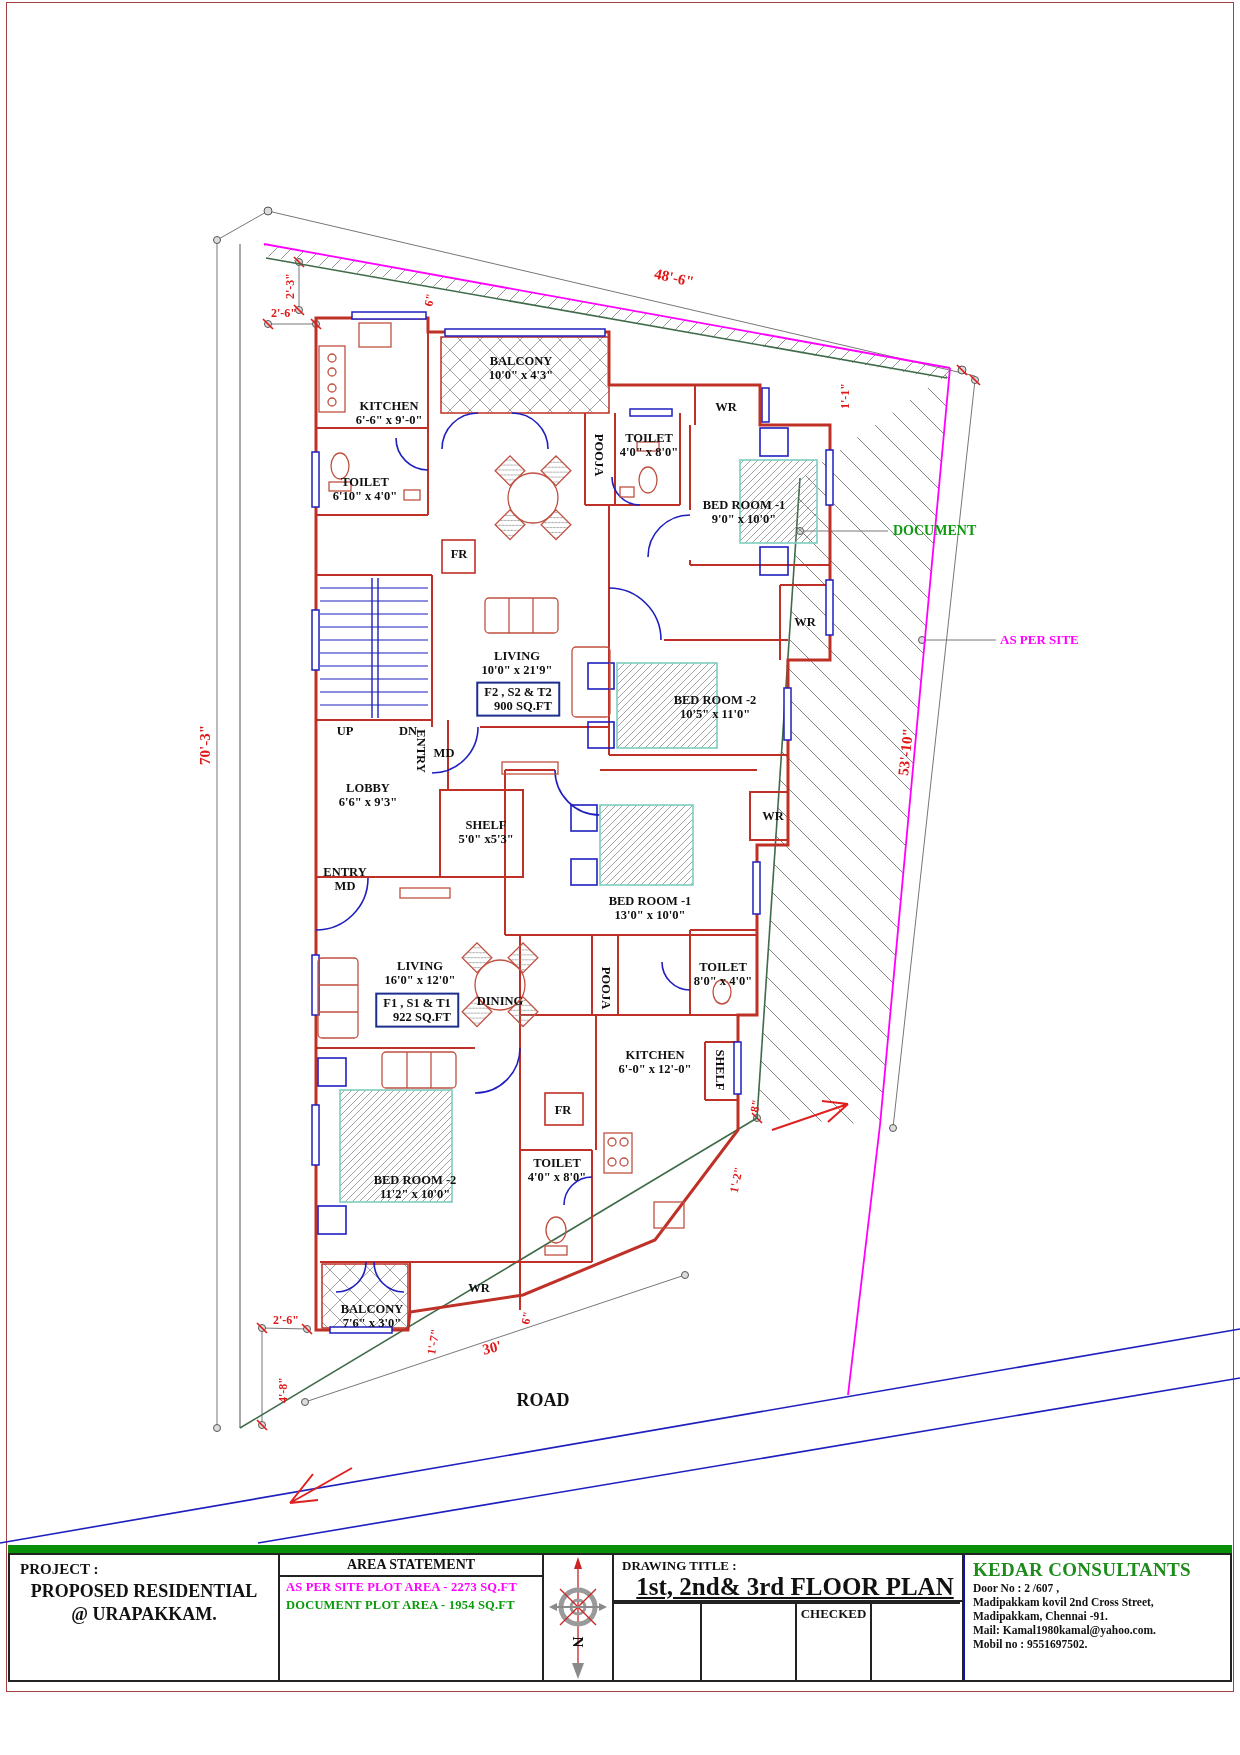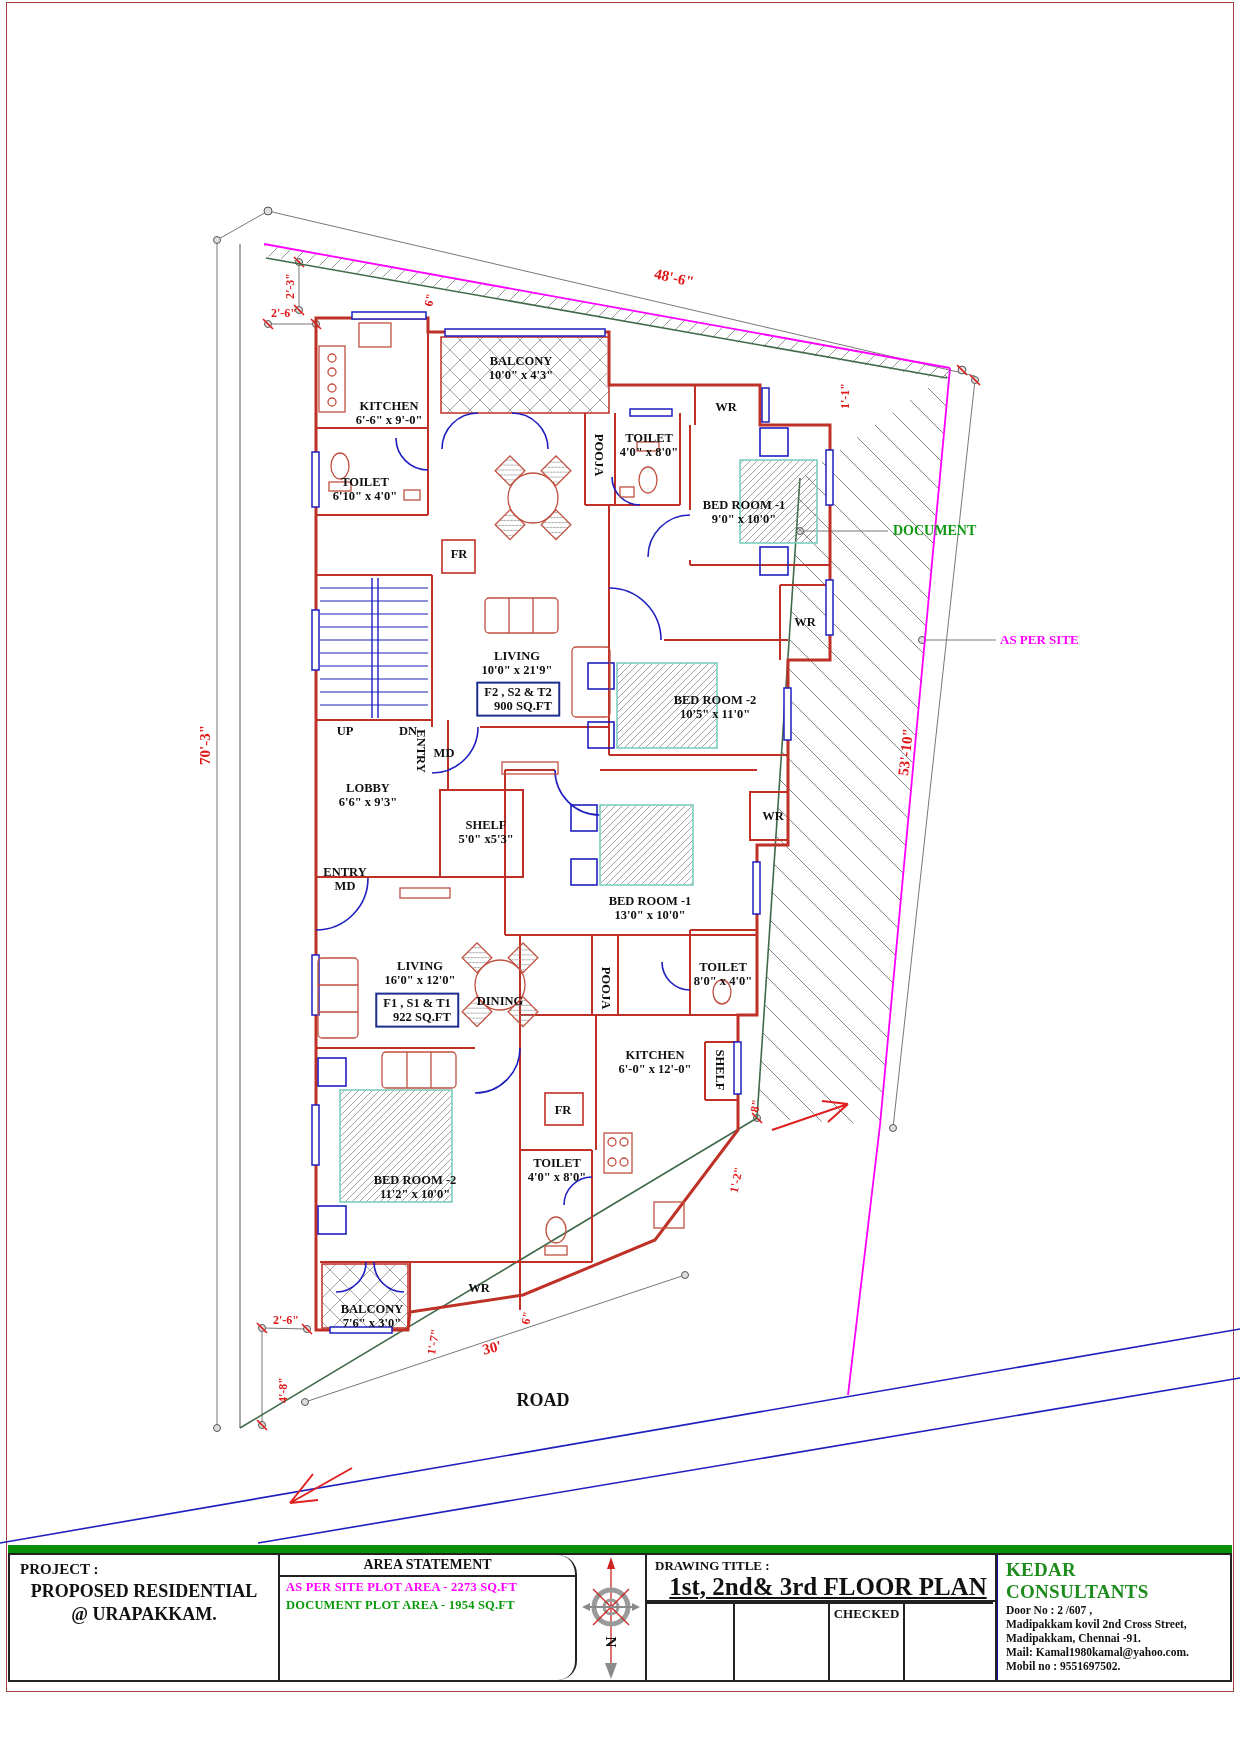--- a/index.html
+++ b/index.html
@@ -14,21 +14,21 @@
   .lbl.red{color:#e01818;font-size:12px;}
   .boxbadge{position:absolute;transform:translate(-50%,-50%);border:2px solid #1c2f8f;
             background:#fff;padding:1px 6px;font-weight:bold;font-size:12.5px;line-height:1.15;
             text-align:right;color:#101010;white-space:nowrap;}
   
   .greenbar{position:absolute;left:8px;top:1545px;width:1224px;height:8px;background:#0a8f0a;}
   .tblock{position:absolute;left:8px;top:1553px;width:1224px;height:129px;display:flex;
           border:2px solid #222;box-sizing:border-box;font-weight:bold;color:#111;}
   .tcell{border-right:2px solid #222;box-sizing:border-box;position:relative;}
   .c-project{width:270px;}
-  .c-area{width:297px;border-radius:19px;}
+  .c-area{width:264px;}
   .c-compass{width:70px;}
   .c-title{width:350px;display:flex;flex-direction:column;}
   .c-firm{flex:1;border-right:none;border-left:1px solid #1111aa;padding:4px 17px 0 8px;}
   .projLabel{font-size:15px;margin:6px 0 2px 10px;}
   .projName{font-size:18px;text-align:center;line-height:1.25;}
   .areaHead{font-size:14px;text-align:center;border-bottom:2px solid #222;padding:2px 0;}
   .areaLine{font-size:12.5px;margin:3px 4px 0 6px;letter-spacing:.2px;}
   .dtLabel{font-size:13px;padding:3px 0 0 8px;}
   .dtTitle{font-size:25px;text-align:center;text-decoration:underline;line-height:1.05;margin-left:14px;}
   .fieldrows{border-top:2px solid #222;flex:1;display:flex;flex-direction:column;}

